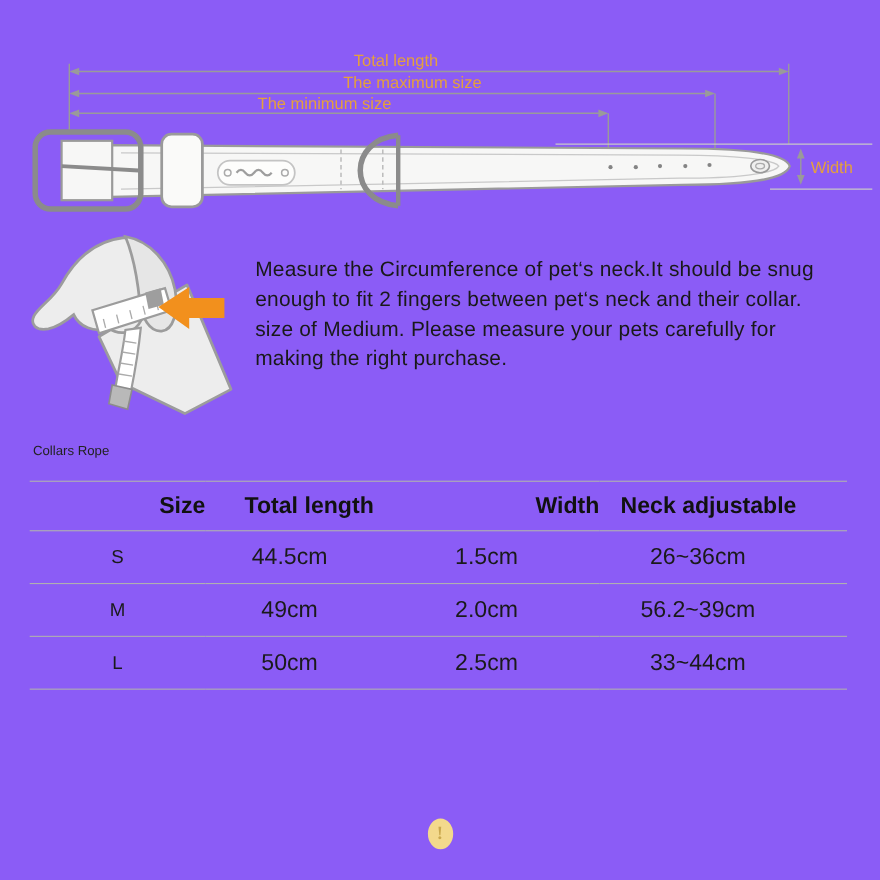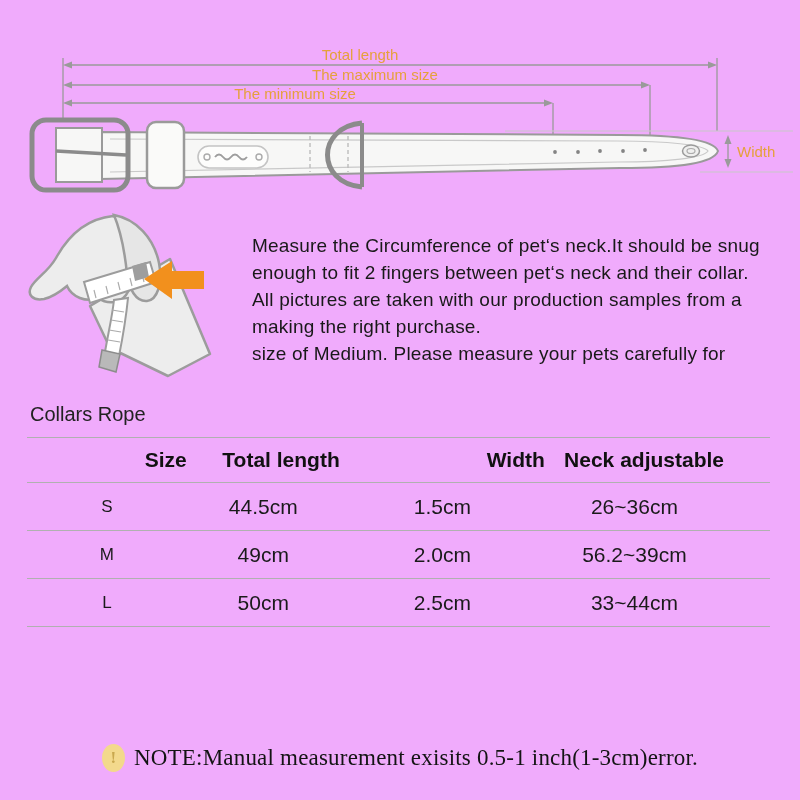--- a/index.html
+++ b/index.html
@@ -1,25 +1,25 @@
 <!DOCTYPE html>
 <html><head>
 <meta charset="utf-8">
 <style>
   html,body{margin:0;padding:0;background:#ffffff;}
-  .page{position:relative;width:800px;height:800px;background:#f0abfc;overflow:hidden;
+  .page{position:relative;width:800px;height:800px;background:#8b5cf6;overflow:hidden;
         font-family:"Liberation Sans",sans-serif;color:#1a1a1a;}
   svg text{font-family:"Liberation Sans",sans-serif;}
   .dim-label{font-size:15px;}
   .collar-diagram{position:absolute;left:0;top:0;}
   .dog-figure{position:absolute;left:20px;top:206px;}
   .guide-text{position:absolute;left:232px;top:232px;width:530px;
-              font-size:19px;line-height:27px;letter-spacing:.2px;color:#191919;margin-left:20px;}
+              font-size:19px;line-height:27px;letter-spacing:.2px;color:#191919;}
   .guide-text div{white-space:nowrap;}
-  .table-title{position:absolute;left:30px;top:403px;font-size:20px;color:#222;}
+  .table-title{position:absolute;left:30px;top:403px;font-size:12px;color:#222;}
   .size-table{position:absolute;left:27px;top:437px;width:743px;border-collapse:collapse;}
   .size-table tr{border-top:1.5px solid #b0b0b0;}
   .size-table tbody tr:last-child{border-bottom:1.5px solid #b0b0b0;}
   .size-table th{font-size:21px;font-weight:bold;height:44px;text-align:right;padding:0;color:#111;}
   .size-table td{font-size:21px;height:47px;text-align:center;padding:0;color:#1a1a1a;}
   .size-table td.size-cell{font-size:17px;}
   .size-table th.col-neck,.size-table td.col-neck{padding-right:46px;}
   .note-row{position:absolute;left:0;top:744px;width:800px;display:flex;
             align-items:center;justify-content:center;gap:9px;}
   .note-icon{width:23px;height:28px;border-radius:50%;background:#F3D98C;
@@ -141,23 +141,22 @@
       <polygon points="82,144 100,148 96,166 79,161" fill="#B9B9B9" stroke="#8C8C8C" stroke-width="1.5"></polygon>
       <polygon points="112,60 126,56 129,71 115,75" fill="#9E9E9E"></polygon>
     </g>
 
     <polygon points="124,73 152,55 152,65 184,65 184,83 152,83 152,93" fill="#F2901D"></polygon>
   </svg>
 
   <div class="guide-text">
     <div>Measure the Circumference of pet‘s neck.It should be snug</div>
     <div>enough to fit 2 fingers between pet‘s neck and their collar.</div>
-    <div>All pictures are taken with our production samples from a</div>
+    <div>size of Medium. Please measure your pets carefully for</div>
     <div>making the right purchase.</div>
-    <div>size of Medium. Please measure your pets carefully for</div>
   </div>
 
   <div class="table-title">Collars Rope</div>
 
   <table class="size-table">
     <colgroup>
       <col style="width:21.5%">
         <col style="width:20.6%">
         <col style="width:27.6%">
         <col style="width:30.3%">
@@ -187,16 +186,15 @@
         <td class="size-cell">L</td>
         <td>50cm</td>
         <td>2.5cm</td>
         <td class="col-neck">33~44cm</td>
       </tr>
     </tbody>
   </table>
 
   <div class="note-row">
     <span class="note-icon">!</span>
-    <span class="note-text">NOTE:Manual measurement exisits 0.5-1 inch(1-3cm)error.</span>
   </div>
 
 </div>
 
 </body></html>

